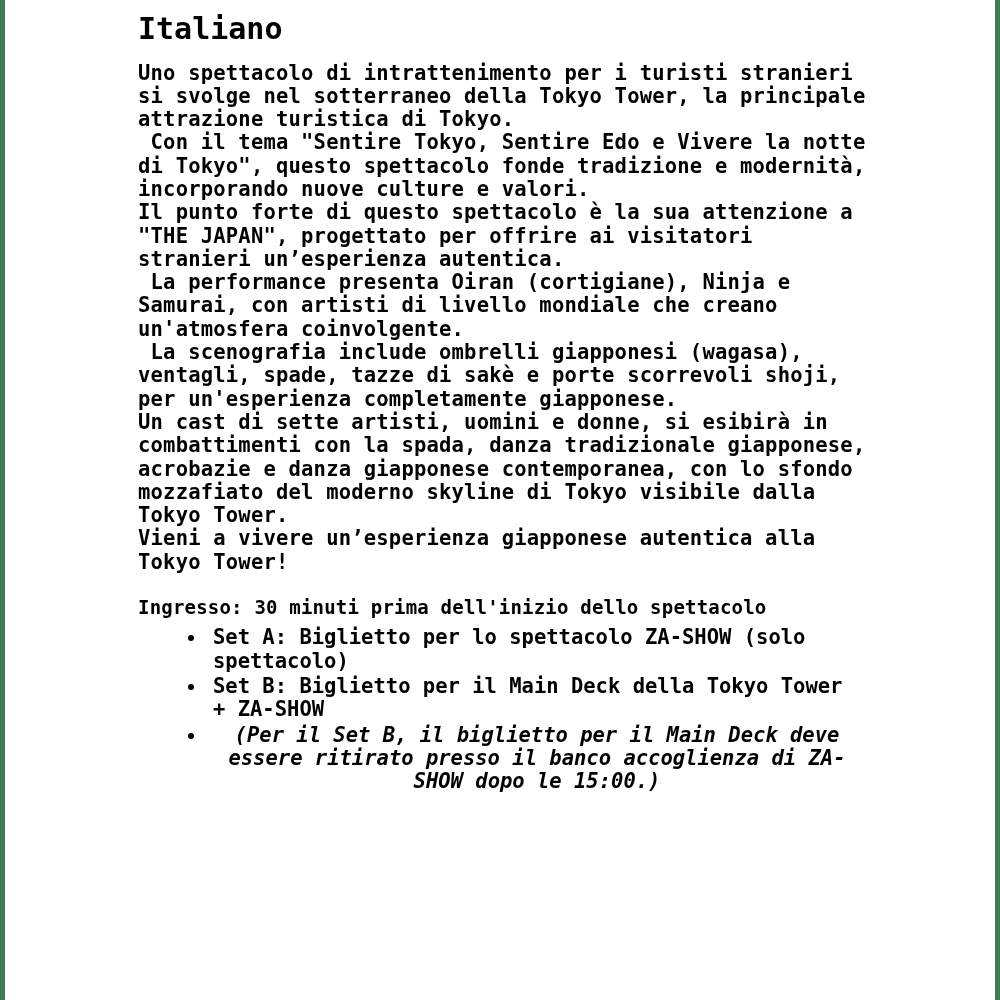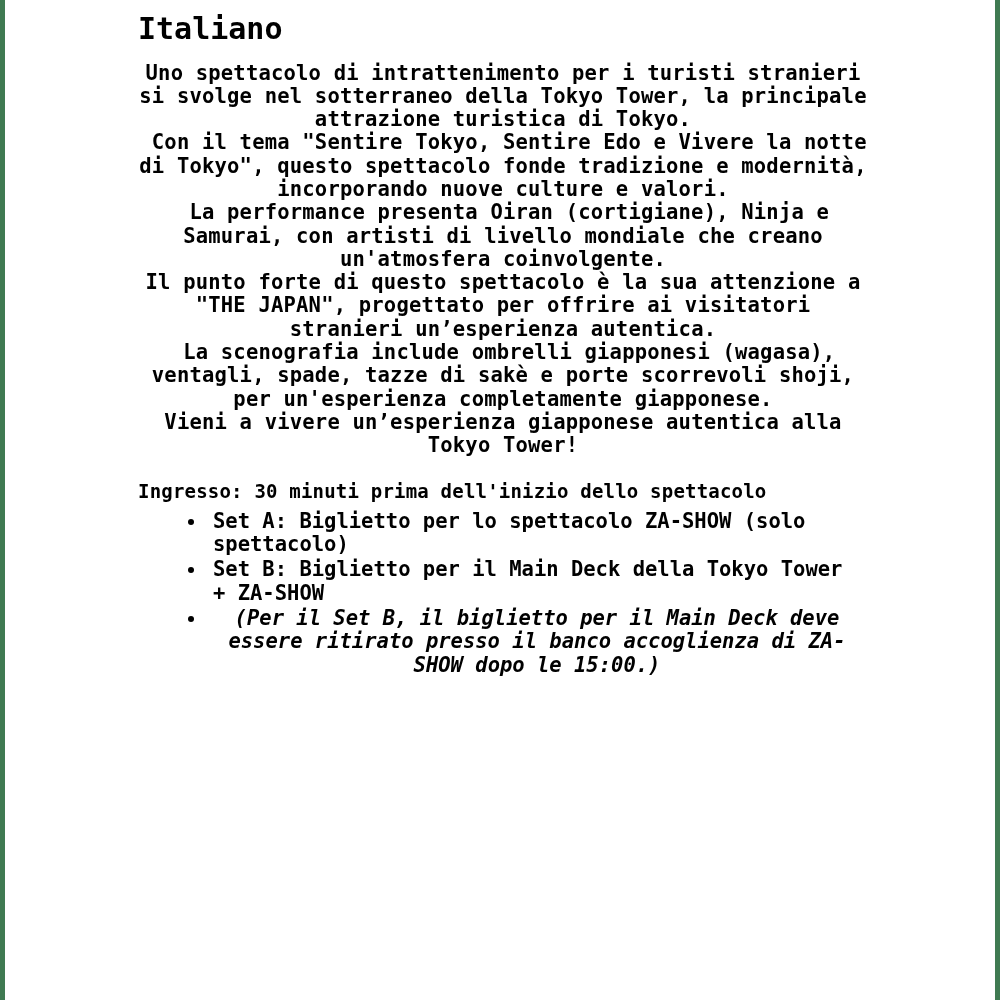--- a/index.html
+++ b/index.html
@@ -53,21 +53,20 @@
   }
   .body-text {
     font-family: "DejaVu Sans Mono", monospace;
     font-size: 20.5px;
     font-weight: bold;
     line-height: 23.3px;
     color: #000000;
     white-space: pre-wrap;
     margin: 0;
     letter-spacing: 0.2px;
-    text-align: center;
   }
   .spacer {
     height: 22px;
   }
   .entry-line {
     font-family: "DejaVu Sans Mono", monospace;
     font-size: 19px;
     font-weight: bold;
     line-height: 23.3px;
     color: #000000;
@@ -101,23 +100,24 @@
 
   <div class="edge-left"></div>
   <div class="edge-right"></div>
 
   <div class="content">
 
     <h1 class="doc-title">Italiano</h1>
 
     <p class="body-text">Uno spettacolo di intrattenimento per i turisti stranieri si svolge nel sotterraneo della Tokyo Tower, la principale attrazione turistica di Tokyo.</p>
     <p class="body-text"> Con il tema "Sentire Tokyo, Sentire Edo e Vivere la notte di Tokyo", questo spettacolo fonde tradizione e modernità, incorporando nuove culture e valori.</p>
+    <p class="body-text">Il punto forte di questo spettacolo è la sua attenzione a "THE JAPAN", progettato per offrire ai visitatori stranieri un’esperienza autentica.</p>
     <p class="body-text"> La performance presenta Oiran (cortigiane), Ninja e Samurai, con artisti di livello mondiale che creano un'atmosfera coinvolgente.</p>
-    <p class="body-text">Il punto forte di questo spettacolo è la sua attenzione a "THE JAPAN", progettato per offrire ai visitatori stranieri un’esperienza autentica.</p>
     <p class="body-text"> La scenografia include ombrelli giapponesi (wagasa), ventagli, spade, tazze di sakè e porte scorrevoli shoji, per un'esperienza completamente giapponese.</p>
+    <p class="body-text">Un cast di sette artisti, uomini e donne, si esibirà in combattimenti con la spada, danza tradizionale giapponese, acrobazie e danza giapponese contemporanea, con lo sfondo mozzafiato del moderno skyline di Tokyo visibile dalla Tokyo Tower.</p>
     <p class="body-text">Vieni a vivere un’esperienza giapponese autentica alla Tokyo Tower!</p>
 
     <div class="spacer"></div>
 
     <p class="entry-line">Ingresso: 30 minuti prima dell'inizio dello spettacolo</p>
 
     <ul class="ticket-list">
       <li>Set A: Biglietto per lo spettacolo ZA-SHOW (solo spettacolo)</li>
       <li>Set B: Biglietto per il Main Deck della Tokyo Tower + ZA-SHOW</li>
       <li class="italic-note"> (Per il Set B, il biglietto per il Main Deck deve essere ritirato presso il banco accoglienza di ZA-SHOW dopo le 15:00.)</li>

